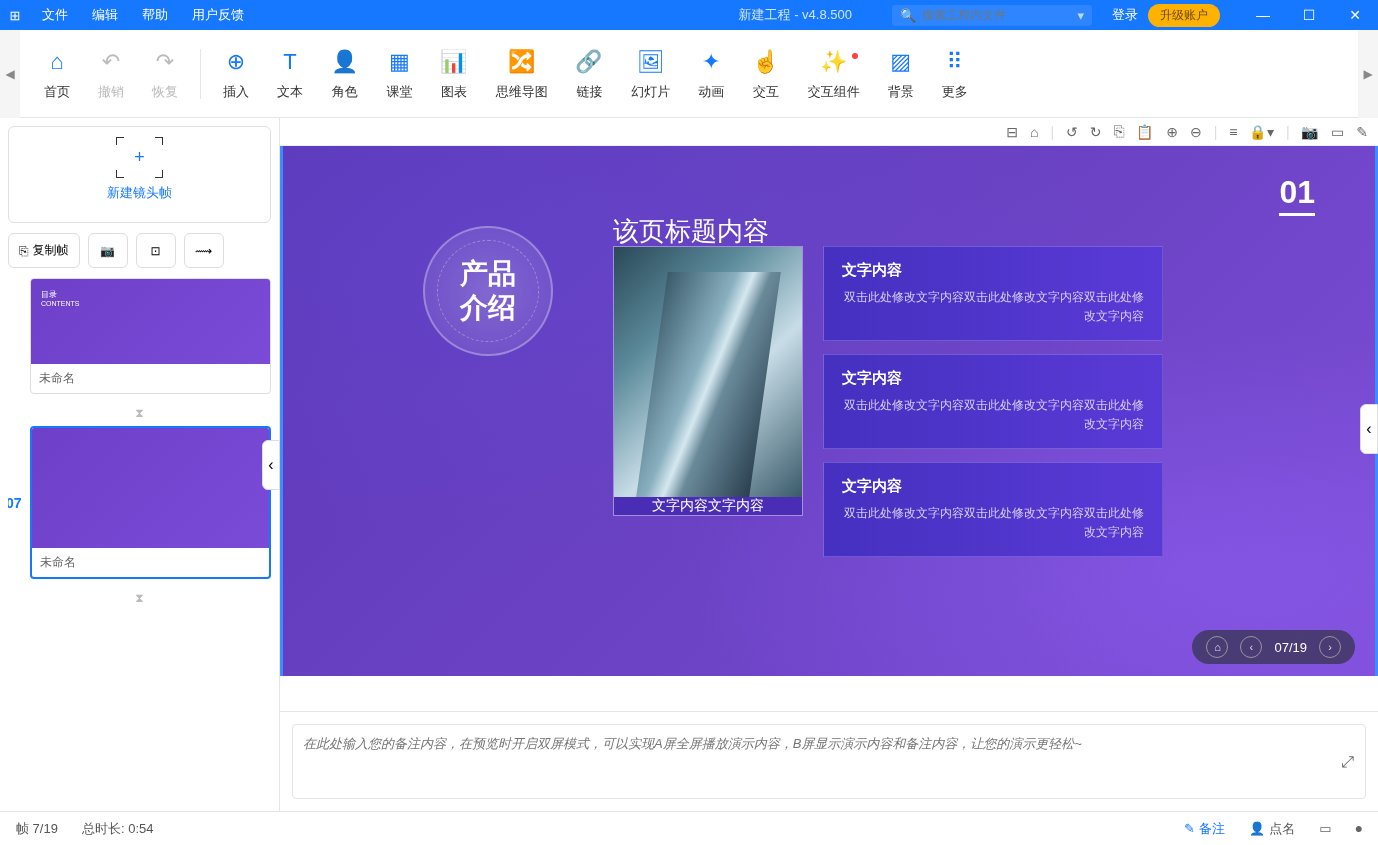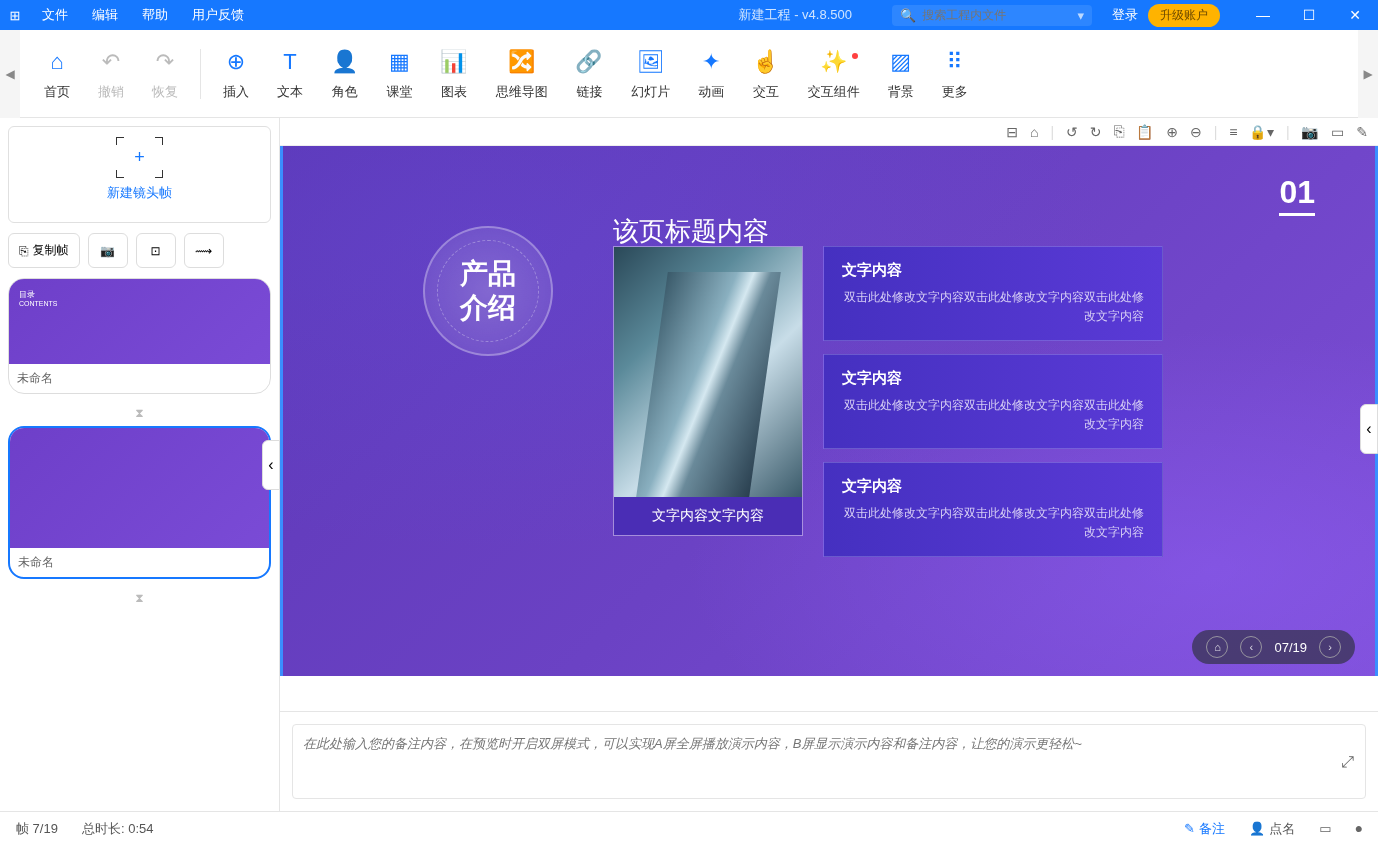--- a/index.html
+++ b/index.html
@@ -42,21 +42,21 @@
 .new-frame .c3 { bottom: -10px; left: -18px; border-right: none; border-top: none; }
 .new-frame .c4 { bottom: -10px; right: -18px; border-left: none; border-top: none; }
 .new-frame .text { color: #1678ff; font-size: 13px; margin-top: 16px; }
 .frame-actions { display: flex; gap: 8px; margin-bottom: 10px; }
 .frame-action { border: 1px solid #ddd; border-radius: 6px; padding: 8px 10px; font-size: 12px; display: flex; align-items: center; gap: 4px; cursor: pointer; }
 .frame-action.icon-only { padding: 8px; width: 40px; justify-content: center; }
 
 .slide-list { flex: 1; overflow-y: auto; }
 .slide-item { margin-bottom: 12px; position: relative; }
 .slide-num { position: absolute; left: -2px; top: 50%; transform: translateY(-50%); font-size: 14px; color: #1678ff; font-weight: bold; }
-.slide-thumb { border: 1px solid #ddd; border-radius: 16px; overflow: hidden; }
+.slide-thumb { margin-left: 22px; border: 1px solid #ddd; border-radius: 4px; overflow: hidden; }
 .slide-item.selected .slide-thumb { border: 2px solid #1678ff; }
 .slide-preview { height: 120px; background: linear-gradient(135deg, #6e3fc9, #7a4bd6); position: relative; }
 .slide-preview.small { height: 85px; }
 .slide-caption { padding: 6px 8px; font-size: 12px; color: #666; }
 .hourglass { text-align: center; color: #bbb; font-size: 12px; margin: 6px 0; }
 
 
 .canvas-area { flex: 1; display: flex; flex-direction: column; background: #fff; position: relative; }
 .canvas-toolbar { height: 28px; display: flex; justify-content: flex-end; align-items: center; padding: 0 10px; gap: 12px; color: #666; font-size: 14px; border-bottom: 1px solid #eee; }
 .canvas-toolbar span { cursor: pointer; }
@@ -66,21 +66,21 @@
 .slide-canvas::before { content: ''; position: absolute; inset: 0; background: radial-gradient(ellipse at 85% 80%, rgba(150,100,255,0.4), transparent 40%), radial-gradient(ellipse at 20% 20%, rgba(100,80,220,0.3), transparent 50%); }
 
 .slide-number-tag { position: absolute; top: 28px; right: 60px; color: #fff; font-size: 32px; font-weight: bold; border-bottom: 3px solid #fff; padding-bottom: 2px; }
 .slide-title { position: absolute; top: 68px; left: 330px; color: #fff; font-size: 26px; }
 .circle-badge { position: absolute; top: 80px; left: 140px; width: 130px; height: 130px; border-radius: 50%; background: radial-gradient(circle, rgba(255,255,255,0.2), rgba(255,255,255,0.05)); display: flex; align-items: center; justify-content: center; color: #fff; font-size: 28px; font-weight: bold; writing-mode: horizontal-tb; text-align: center; line-height: 1.2; border: 2px solid rgba(255,255,255,0.3); }
 .circle-badge::after { content: ''; position: absolute; width: 80%; height: 80%; border: 1px dashed rgba(255,255,255,0.3); border-radius: 50%; }
 
 .photo-box { position: absolute; top: 100px; left: 330px; width: 190px; border: 1px solid rgba(255,255,255,0.4); }
 .photo-img { width: 100%; height: 250px; background: linear-gradient(135deg, #2a4858 0%, #5b8a9a 30%, #c8dde8 60%, #3a5a6a 100%); position: relative; overflow: hidden; }
 .photo-img::before { content: ''; position: absolute; left: 20%; top: 10%; width: 60%; height: 90%; background: linear-gradient(105deg, #3a5a6a 0%, #8ab0c0 40%, #d5e8f0 50%, #6a8a9a 60%, #2a4050 100%); transform: skewX(-8deg); }
-.photo-caption { background: #4a2db5; color: #fff; text-align: center; padding: 10px; font-size: 14px; }
+.photo-caption { background: #4a2db5; color: #fff; text-align: center; font-size: 14px; }
 
 .text-card { position: absolute; left: 540px; width: 340px; background: linear-gradient(90deg, #4530c0, #5a3ad6); border: 1px solid rgba(255,255,255,0.2); padding: 14px 18px; color: #fff; }
 .text-card.c1 { top: 100px; }
 .text-card.c2 { top: 208px; }
 .text-card.c3 { top: 316px; }
 .text-card .card-title { font-size: 15px; font-weight: bold; margin-bottom: 8px; }
 .text-card .card-body { font-size: 12px; color: #d8d0f5; line-height: 1.6; text-align: right; }
 
 .side-nav-num { position: absolute; top: 50%; transform: translateY(-50%); background: #555; color: #fff; width: 30px; height: 22px; border-radius: 11px; display: flex; align-items: center; justify-content: center; font-size: 11px; }
 .side-nav-num.left { left: -15px; }

